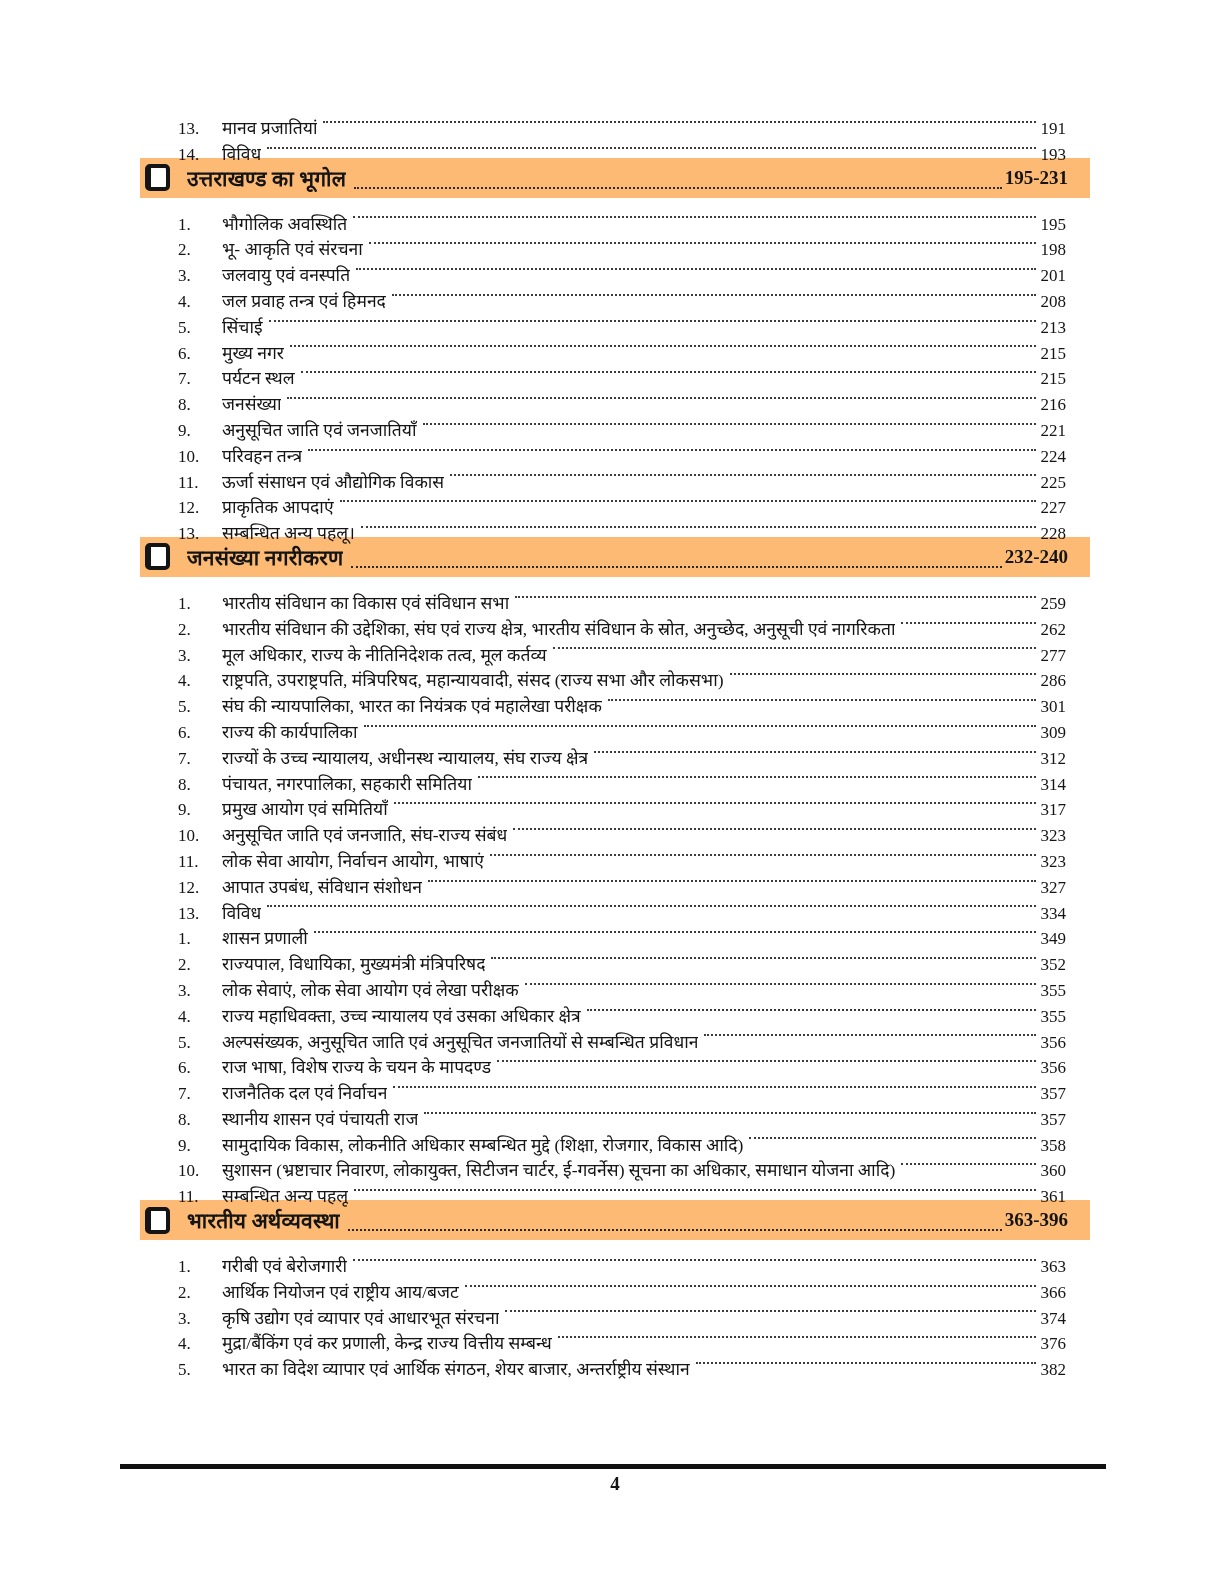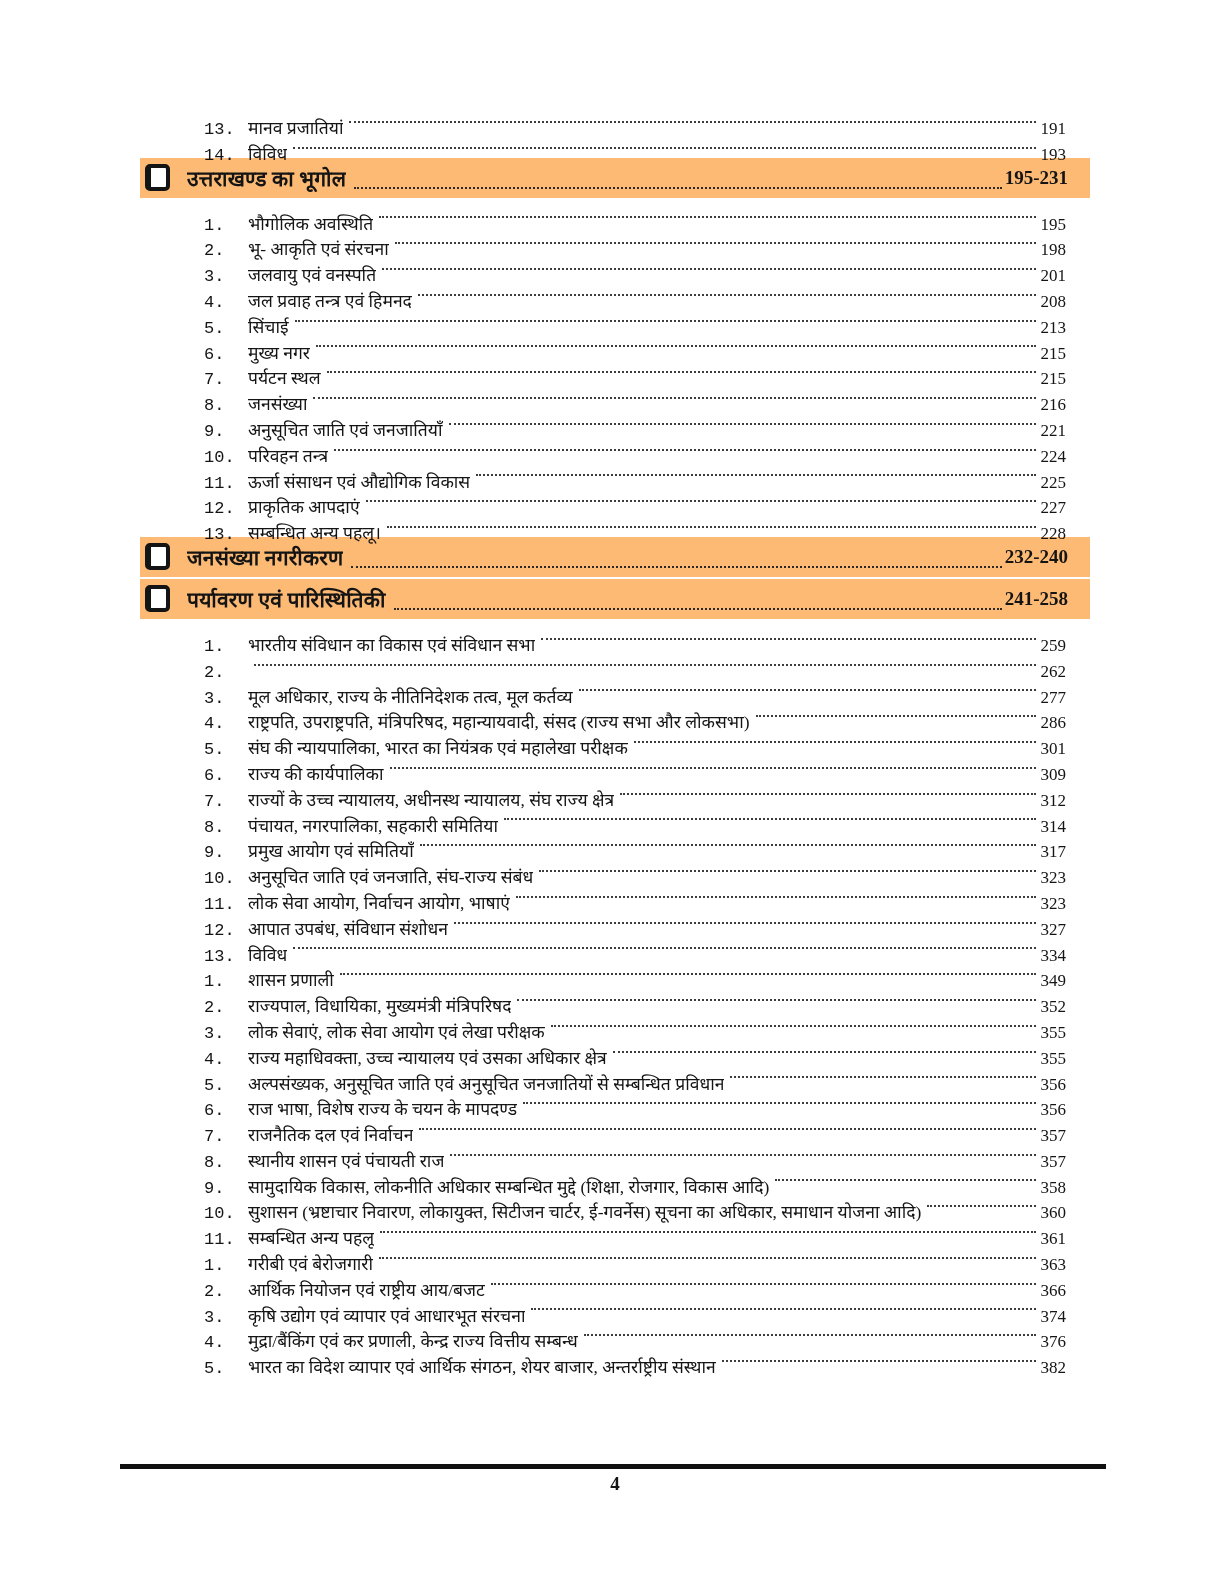--- a/index.html
+++ b/index.html
@@ -22,23 +22,22 @@
     align-items: baseline;
     height: 25.8px;
     line-height: 25.8px;
     padding: 0 24px 0 38px;
     font-size: 17.5px;
     white-space: nowrap;
   }
   .row-item .num {
     flex: none;
     width: 44px;
-    font-family: Liberation Mono, monospace;
+    font-family: Liberation Serif, serif;
     font-size: 17px;
-    margin-left: 26px;
   }
   .row-item .label {
     flex: 0 1 auto;
     min-width: 0;
     overflow: hidden;
     white-space: nowrap;
   }
   .leader {
     flex: 1 1 auto;
     min-width: 8px;
@@ -205,168 +204,169 @@
     <span class="label">सम्बन्धित अन्य पहलू।</span>
     <span class="leader"></span>
     <span class="pg">228</span>
   </div>
     <div class="row-section">
     <span class="checkbox"></span>
     <span class="stitle">जनसंख्या नगरीकरण</span>
     <span class="leader"></span>
     <span class="pg">232-240</span>
   </div>
+    <div class="row-item">
+    <span class="num">1.</span>
+    <span class="label">भारतीय संविधान का विकास एवं संविधान सभा</span>
+    <span class="leader"></span>
+    <span class="pg">259</span>
+  </div>
+    <div class="row-item">
+    <span class="num">2.</span>
+    <span class="label">भारतीय संविधान की उद्देशिका, संघ एवं राज्य क्षेत्र, भारतीय संविधान के स्रोत, अनुच्छेद, अनुसूची एवं नागरिकता</span>
+    <span class="leader"></span>
+    <span class="pg">262</span>
+  </div>
+    <div class="row-item">
+    <span class="num">3.</span>
+    <span class="label">मूल अधिकार, राज्य के नीतिनिदेशक तत्व, मूल कर्तव्य</span>
+    <span class="leader"></span>
+    <span class="pg">277</span>
+  </div>
+    <div class="row-item">
+    <span class="num">4.</span>
+    <span class="label">राष्ट्रपति, उपराष्ट्रपति, मंत्रिपरिषद, महान्यायवादी, संसद (राज्य सभा और लोकसभा)</span>
+    <span class="leader"></span>
+    <span class="pg">286</span>
+  </div>
+    <div class="row-item">
+    <span class="num">5.</span>
+    <span class="label">संघ की न्यायपालिका, भारत का नियंत्रक एवं महालेखा परीक्षक</span>
+    <span class="leader"></span>
+    <span class="pg">301</span>
+  </div>
+    <div class="row-item">
+    <span class="num">6.</span>
+    <span class="label">राज्य की कार्यपालिका</span>
+    <span class="leader"></span>
+    <span class="pg">309</span>
+  </div>
+    <div class="row-item">
+    <span class="num">7.</span>
+    <span class="label">राज्यों के उच्च न्यायालय, अधीनस्थ न्यायालय, संघ राज्य क्षेत्र</span>
+    <span class="leader"></span>
+    <span class="pg">312</span>
+  </div>
+    <div class="row-item">
+    <span class="num">8.</span>
+    <span class="label">पंचायत, नगरपालिका, सहकारी समितिया</span>
+    <span class="leader"></span>
+    <span class="pg">314</span>
+  </div>
+    <div class="row-item">
+    <span class="num">9.</span>
+    <span class="label">प्रमुख आयोग एवं समितियाँ</span>
+    <span class="leader"></span>
+    <span class="pg">317</span>
+  </div>
+    <div class="row-item">
+    <span class="num">10.</span>
+    <span class="label">अनुसूचित जाति एवं जनजाति, संघ-राज्य संबंध</span>
+    <span class="leader"></span>
+    <span class="pg">323</span>
+  </div>
+    <div class="row-item">
+    <span class="num">11.</span>
+    <span class="label">लोक सेवा आयोग, निर्वाचन आयोग, भाषाएं</span>
+    <span class="leader"></span>
+    <span class="pg">323</span>
+  </div>
+    <div class="row-item">
+    <span class="num">12.</span>
+    <span class="label">आपात उपबंध, संविधान संशोधन</span>
+    <span class="leader"></span>
+    <span class="pg">327</span>
+  </div>
+    <div class="row-item">
+    <span class="num">13.</span>
+    <span class="label">विविध</span>
+    <span class="leader"></span>
+    <span class="pg">334</span>
+  </div>
+    <div class="row-item">
+    <span class="num">1.</span>
+    <span class="label">शासन प्रणाली</span>
+    <span class="leader"></span>
+    <span class="pg">349</span>
+  </div>
+    <div class="row-item">
+    <span class="num">2.</span>
+    <span class="label">राज्यपाल, विधायिका, मुख्यमंत्री मंत्रिपरिषद</span>
+    <span class="leader"></span>
+    <span class="pg">352</span>
+  </div>
+    <div class="row-item">
+    <span class="num">3.</span>
+    <span class="label">लोक सेवाएं, लोक सेवा आयोग एवं लेखा परीक्षक</span>
+    <span class="leader"></span>
+    <span class="pg">355</span>
+  </div>
+    <div class="row-item">
+    <span class="num">4.</span>
+    <span class="label">राज्य महाधिवक्ता, उच्च न्यायालय एवं उसका अधिकार क्षेत्र</span>
+    <span class="leader"></span>
+    <span class="pg">355</span>
+  </div>
+    <div class="row-item">
+    <span class="num">5.</span>
+    <span class="label">अल्पसंख्यक, अनुसूचित जाति एवं अनुसूचित जनजातियों से सम्बन्धित प्रविधान</span>
+    <span class="leader"></span>
+    <span class="pg">356</span>
+  </div>
+    <div class="row-item">
+    <span class="num">6.</span>
+    <span class="label">राज भाषा, विशेष राज्य के चयन के मापदण्ड</span>
+    <span class="leader"></span>
+    <span class="pg">356</span>
+  </div>
+    <div class="row-item">
+    <span class="num">7.</span>
+    <span class="label">राजनैतिक दल एवं निर्वाचन</span>
+    <span class="leader"></span>
+    <span class="pg">357</span>
+  </div>
+    <div class="row-item">
+    <span class="num">8.</span>
+    <span class="label">स्थानीय शासन एवं पंचायती राज</span>
+    <span class="leader"></span>
+    <span class="pg">357</span>
+  </div>
+    <div class="row-item">
+    <span class="num">9.</span>
+    <span class="label">सामुदायिक विकास, लोकनीति अधिकार सम्बन्धित मुद्दे (शिक्षा, रोजगार, विकास आदि)</span>
+    <span class="leader"></span>
+    <span class="pg">358</span>
+  </div>
+    <div class="row-item">
+    <span class="num">10.</span>
+    <span class="label">सुशासन (भ्रष्टाचार निवारण, लोकायुक्त, सिटीजन चार्टर, ई-गवर्नेस) सूचना का अधिकार, समाधान योजना आदि)</span>
+    <span class="leader"></span>
+    <span class="pg">360</span>
+  </div>
+    <div class="row-item">
+    <span class="num">11.</span>
+    <span class="label">सम्बन्धित अन्य पहलू</span>
+    <span class="leader"></span>
+    <span class="pg">361</span>
+  </div>
     <div class="row-section">
     <span class="checkbox"></span>
-    <span class="stitle">पर्यावरण एवं पारिस्थितिकी</span>
-    <span class="leader"></span>
-    <span class="pg">241-258</span>
-  </div>
-    <div class="row-item">
-    <span class="num">1.</span>
-    <span class="label">भारतीय संविधान का विकास एवं संविधान सभा</span>
-    <span class="leader"></span>
-    <span class="pg">259</span>
-  </div>
-    <div class="row-item">
-    <span class="num">2.</span>
-    <span class="leader"></span>
-    <span class="pg">262</span>
-  </div>
-    <div class="row-item">
-    <span class="num">3.</span>
-    <span class="label">मूल अधिकार, राज्य के नीतिनिदेशक तत्व, मूल कर्तव्य</span>
-    <span class="leader"></span>
-    <span class="pg">277</span>
-  </div>
-    <div class="row-item">
-    <span class="num">4.</span>
-    <span class="label">राष्ट्रपति, उपराष्ट्रपति, मंत्रिपरिषद, महान्यायवादी, संसद (राज्य सभा और लोकसभा)</span>
-    <span class="leader"></span>
-    <span class="pg">286</span>
-  </div>
-    <div class="row-item">
-    <span class="num">5.</span>
-    <span class="label">संघ की न्यायपालिका, भारत का नियंत्रक एवं महालेखा परीक्षक</span>
-    <span class="leader"></span>
-    <span class="pg">301</span>
-  </div>
-    <div class="row-item">
-    <span class="num">6.</span>
-    <span class="label">राज्य की कार्यपालिका</span>
-    <span class="leader"></span>
-    <span class="pg">309</span>
-  </div>
-    <div class="row-item">
-    <span class="num">7.</span>
-    <span class="label">राज्यों के उच्च न्यायालय, अधीनस्थ न्यायालय, संघ राज्य क्षेत्र</span>
-    <span class="leader"></span>
-    <span class="pg">312</span>
-  </div>
-    <div class="row-item">
-    <span class="num">8.</span>
-    <span class="label">पंचायत, नगरपालिका, सहकारी समितिया</span>
-    <span class="leader"></span>
-    <span class="pg">314</span>
-  </div>
-    <div class="row-item">
-    <span class="num">9.</span>
-    <span class="label">प्रमुख आयोग एवं समितियाँ</span>
-    <span class="leader"></span>
-    <span class="pg">317</span>
-  </div>
-    <div class="row-item">
-    <span class="num">10.</span>
-    <span class="label">अनुसूचित जाति एवं जनजाति, संघ-राज्य संबंध</span>
-    <span class="leader"></span>
-    <span class="pg">323</span>
-  </div>
-    <div class="row-item">
-    <span class="num">11.</span>
-    <span class="label">लोक सेवा आयोग, निर्वाचन आयोग, भाषाएं</span>
-    <span class="leader"></span>
-    <span class="pg">323</span>
-  </div>
-    <div class="row-item">
-    <span class="num">12.</span>
-    <span class="label">आपात उपबंध, संविधान संशोधन</span>
-    <span class="leader"></span>
-    <span class="pg">327</span>
-  </div>
-    <div class="row-item">
-    <span class="num">13.</span>
-    <span class="label">विविध</span>
-    <span class="leader"></span>
-    <span class="pg">334</span>
-  </div>
-    <div class="row-item">
-    <span class="num">1.</span>
-    <span class="label">शासन प्रणाली</span>
-    <span class="leader"></span>
-    <span class="pg">349</span>
-  </div>
-    <div class="row-item">
-    <span class="num">2.</span>
-    <span class="label">राज्यपाल, विधायिका, मुख्यमंत्री मंत्रिपरिषद</span>
-    <span class="leader"></span>
-    <span class="pg">352</span>
-  </div>
-    <div class="row-item">
-    <span class="num">3.</span>
-    <span class="label">लोक सेवाएं, लोक सेवा आयोग एवं लेखा परीक्षक</span>
-    <span class="leader"></span>
-    <span class="pg">355</span>
-  </div>
-    <div class="row-item">
-    <span class="num">4.</span>
-    <span class="label">राज्य महाधिवक्ता, उच्च न्यायालय एवं उसका अधिकार क्षेत्र</span>
-    <span class="leader"></span>
-    <span class="pg">355</span>
-  </div>
-    <div class="row-item">
-    <span class="num">5.</span>
-    <span class="label">अल्पसंख्यक, अनुसूचित जाति एवं अनुसूचित जनजातियों से सम्बन्धित प्रविधान</span>
-    <span class="leader"></span>
-    <span class="pg">356</span>
-  </div>
-    <div class="row-item">
-    <span class="num">6.</span>
-    <span class="label">राज भाषा, विशेष राज्य के चयन के मापदण्ड</span>
-    <span class="leader"></span>
-    <span class="pg">356</span>
-  </div>
-    <div class="row-item">
-    <span class="num">7.</span>
-    <span class="label">राजनैतिक दल एवं निर्वाचन</span>
-    <span class="leader"></span>
-    <span class="pg">357</span>
-  </div>
-    <div class="row-item">
-    <span class="num">8.</span>
-    <span class="label">स्थानीय शासन एवं पंचायती राज</span>
-    <span class="leader"></span>
-    <span class="pg">357</span>
-  </div>
-    <div class="row-item">
-    <span class="num">9.</span>
-    <span class="label">सामुदायिक विकास, लोकनीति अधिकार सम्बन्धित मुद्दे (शिक्षा, रोजगार, विकास आदि)</span>
-    <span class="leader"></span>
-    <span class="pg">358</span>
-  </div>
-    <div class="row-item">
-    <span class="num">10.</span>
-    <span class="label">सुशासन (भ्रष्टाचार निवारण, लोकायुक्त, सिटीजन चार्टर, ई-गवर्नेस) सूचना का अधिकार, समाधान योजना आदि)</span>
-    <span class="leader"></span>
-    <span class="pg">360</span>
-  </div>
-    <div class="row-item">
-    <span class="num">11.</span>
-    <span class="label">सम्बन्धित अन्य पहलू</span>
-    <span class="leader"></span>
-    <span class="pg">361</span>
+    <span class="stitle">भारतीय अर्थव्यवस्था</span>
+    <span class="leader"></span>
+    <span class="pg">363-396</span>
   </div>
     <div class="row-item">
     <span class="num">1.</span>
     <span class="label">गरीबी एवं बेरोजगारी</span>
     <span class="leader"></span>
     <span class="pg">363</span>
   </div>
     <div class="row-item">
     <span class="num">2.</span>
     <span class="label">आर्थिक नियोजन एवं राष्ट्रीय आय/बजट</span>

